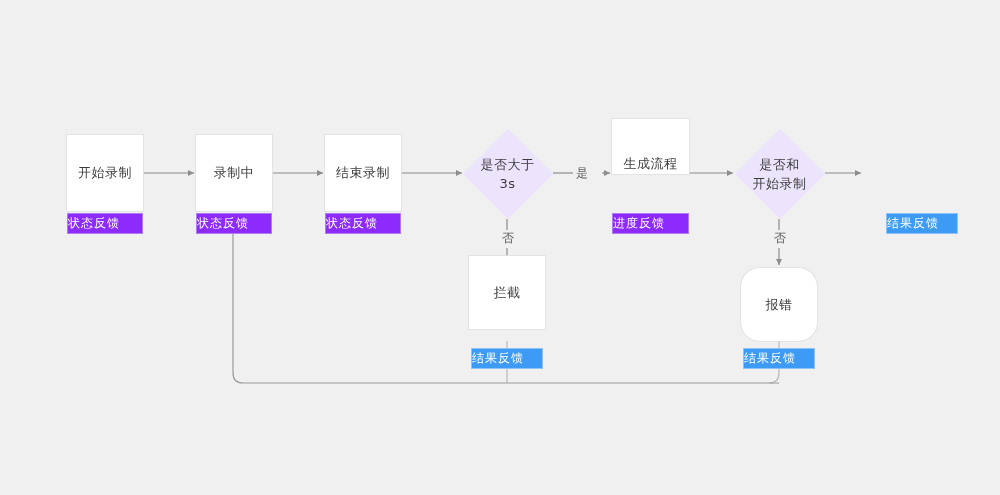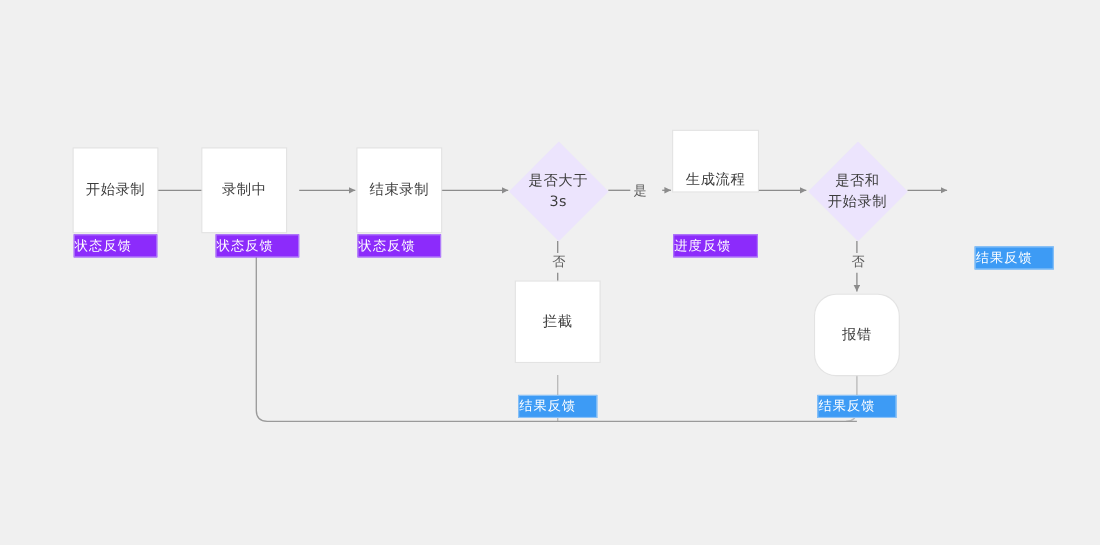--- a/index.html
+++ b/index.html
@@ -84,21 +84,20 @@
     background: #8c2bfb;
     border: 1px solid #b07bfb;
   }
   .badge.progress {
     background: #8c2bfb;
     border: 1px solid #b07bfb;
   }
   .badge.result {
     background: #3d9bf5;
     border: 1px solid #8dc3f7;
-    margin-top: 11px;
   }
   .edge-label {
     position: absolute;
     font-size: 12px;
     color: #5a5a5a;
     background: #f0f0f0;
     padding: 0 3px;
     letter-spacing: 0.5px;
     white-space: nowrap;
   }
@@ -141,21 +140,21 @@
     <path d="M779,383 L243,383 Q233,383 233,373 L233,217" fill="none" stroke="#9a9a9a" stroke-width="1.2" marker-end="url(#arrow)"></path>
   </svg>
 
   <div class="node" style="left:67px; top:135px; width:76px; height:76px;">
     <span>开始录制</span>
   </div>
   <div class="badge status" style="left:67px; top:213px; width:76px;">
     <span>状态反馈</span>
   </div>
 
-  <div class="node" style="left:184px; top:135px; width:76px; height:76px;">
+  <div class="node" style="left:196px; top:135px; width:76px; height:76px;">
     <span>录制中</span>
   </div>
   <div class="badge status" style="left:196px; top:213px; width:76px;">
     <span>状态反馈</span>
   </div>
 
   <div class="node" style="left:325px; top:135px; width:76px; height:76px;justify-content:center;">
     <span>结束录制</span>
   </div>
   <div class="badge status" style="left:325px; top:213px; width:76px;">

